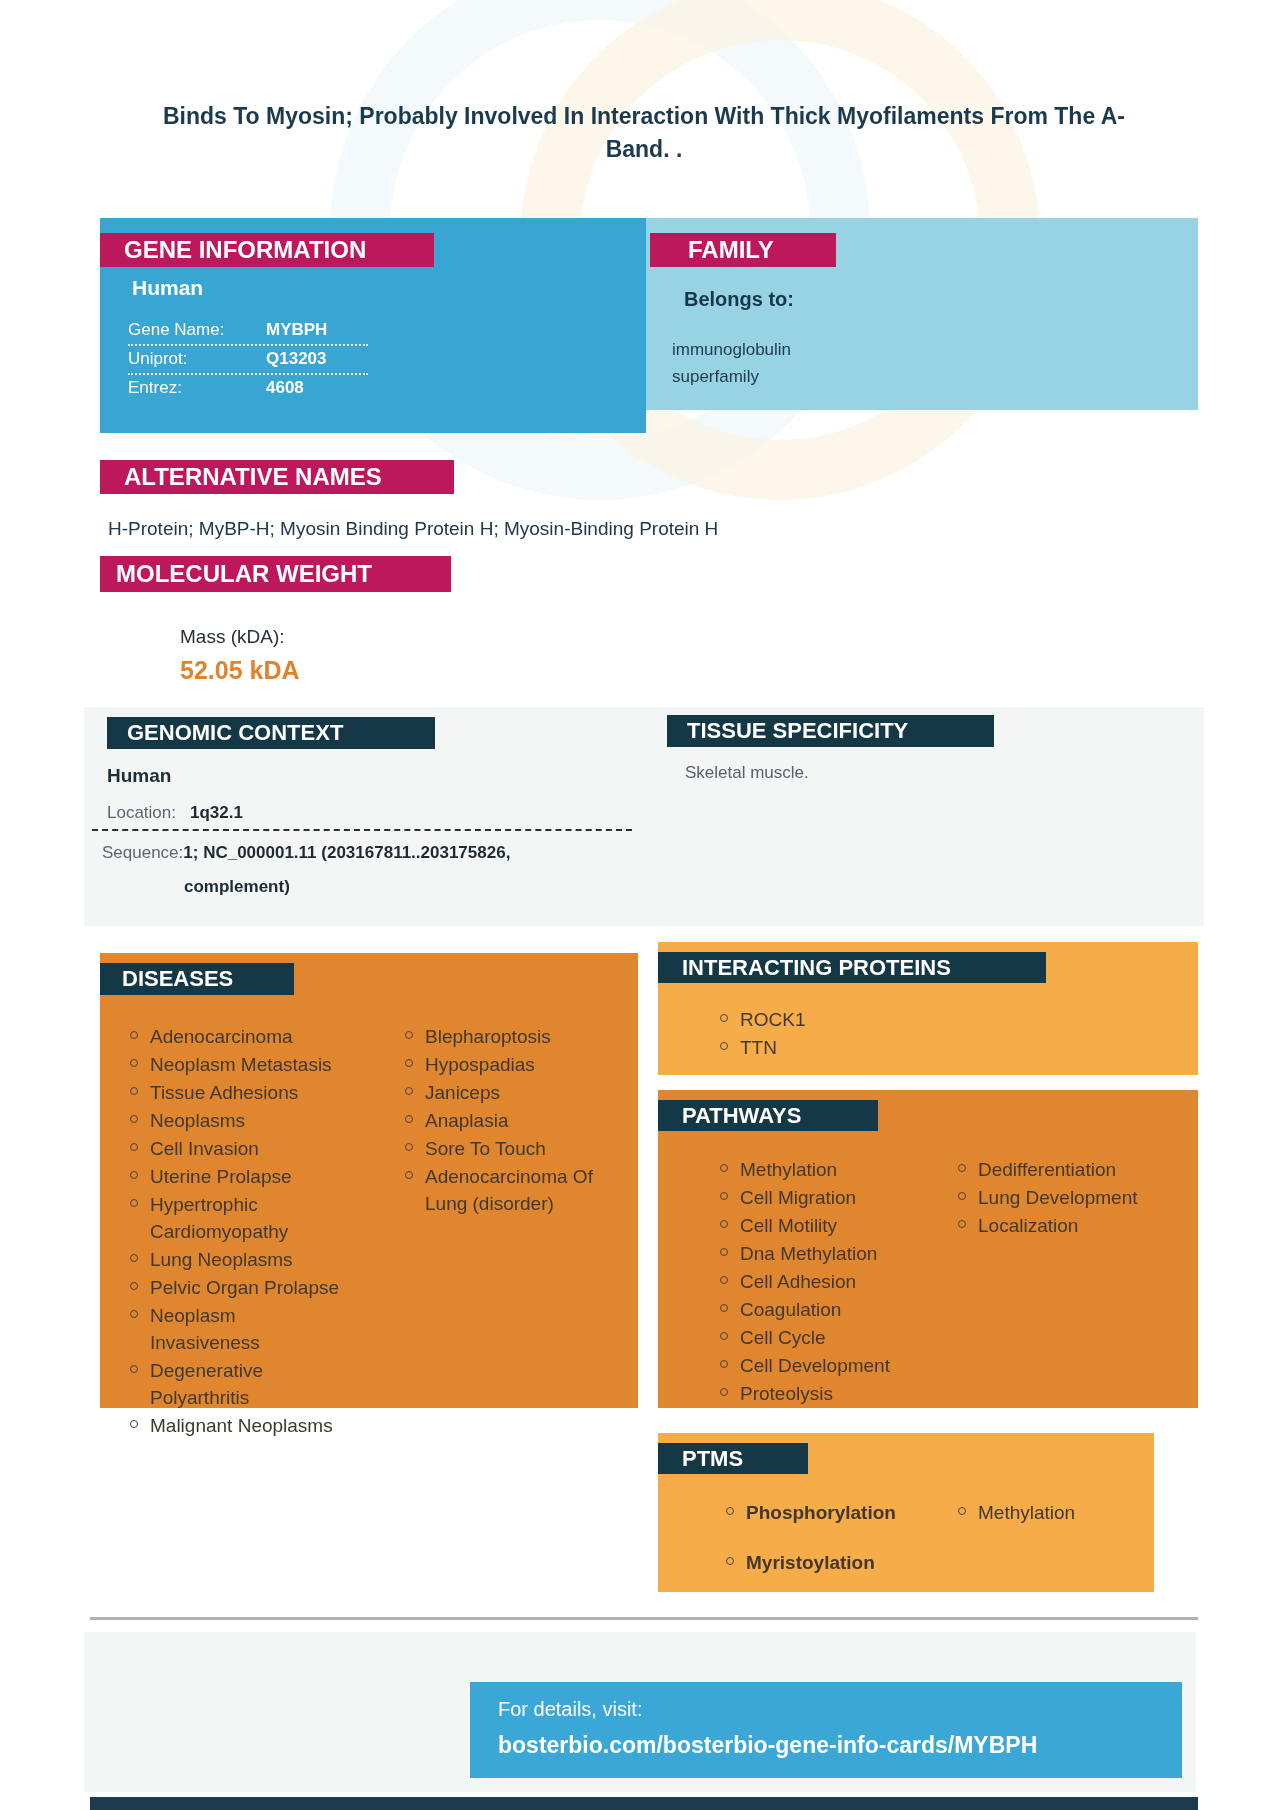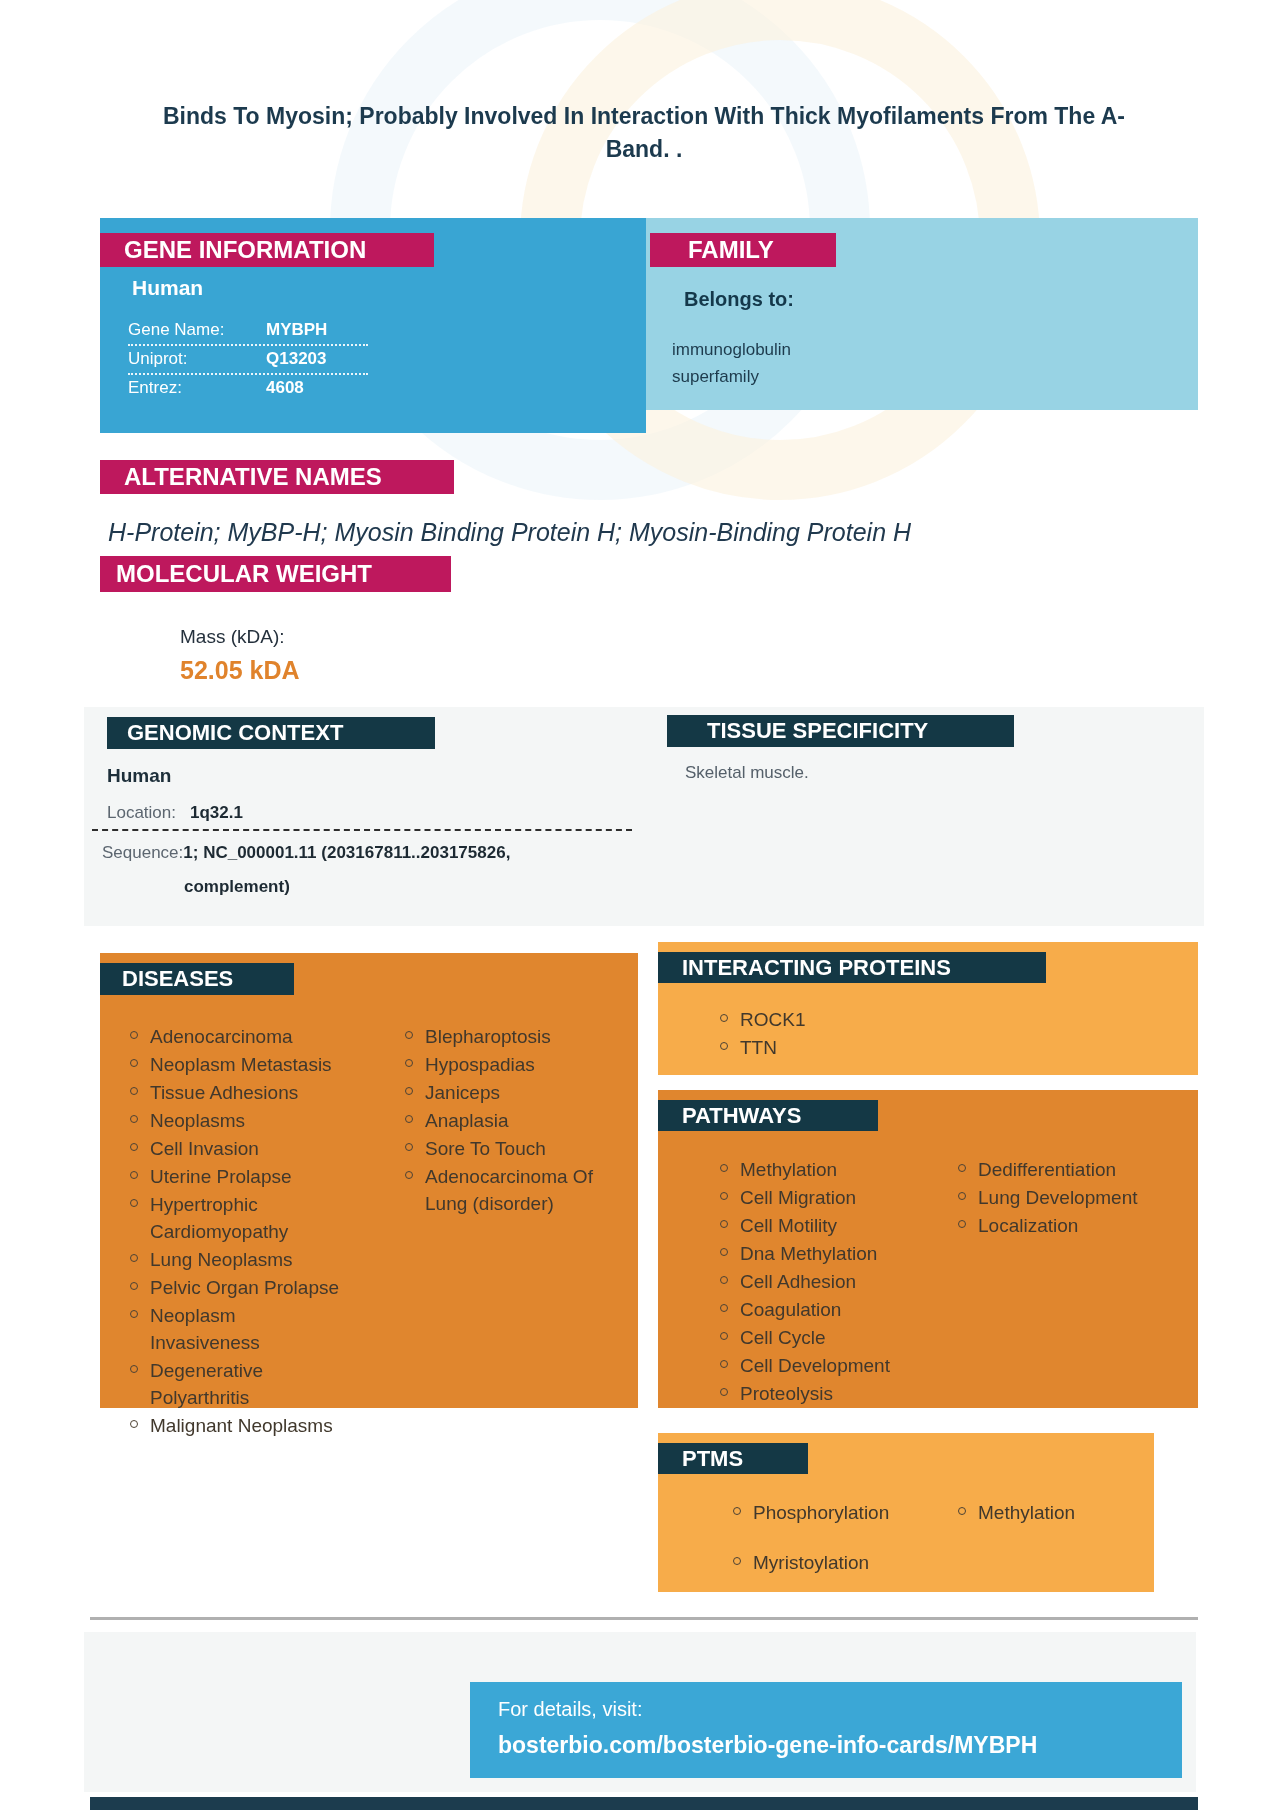--- a/index.html
+++ b/index.html
@@ -31,38 +31,38 @@
   .gdots{position:absolute;left:28px;width:240px;border-bottom:2px dotted rgba(255,255,255,.9);}
 
   
   #family-box{position:absolute;left:646px;top:218px;width:552px;height:192px;background:#98d3e4;}
   #family-tag{position:absolute;left:4px;top:15px;width:148px;height:34px;font-size:24px;padding-left:38px;}
   #family-belongs{position:absolute;left:38px;top:70px;color:#14384a;font-size:20px;font-weight:bold;}
   #family-value{position:absolute;left:26px;top:118px;width:170px;color:#1d3b4d;font-size:17px;line-height:27px;}
 
   
   #altnames-tag{position:absolute;left:100px;top:460px;width:330px;height:34px;font-size:24px;padding-left:24px;}
-  #altnames-text{position:absolute;left:108px;top:518px;width:900px;font-size:25px;color:#20394e;font-style:italic;}
+  #altnames-text{position:absolute;left:108px;top:518px;width:900px;font-size:19px;color:#20394e;}
 
   
   #molweight-tag{position:absolute;left:100px;top:556px;width:335px;height:36px;font-size:24px;padding-left:16px;}
   #mass-label{position:absolute;left:180px;top:626px;font-size:19px;color:#25313d;}
   #mass-value{position:absolute;left:180px;top:656px;font-size:25px;font-weight:bold;color:#e0832c;}
 
   
   #gray-panel{position:absolute;left:84px;top:707px;width:1120px;height:219px;background:#f4f6f6;}
   #genomic-tag{position:absolute;left:23px;top:10px;width:308px;height:32px;font-size:22px;padding-left:20px;}
   #genomic-species{position:absolute;left:23px;top:58px;font-size:19px;font-weight:bold;color:#1d2f3a;}
   #loc-row{position:absolute;left:23px;top:96px;font-size:17px;color:#5c6670;}
   #loc-row b{color:#1d2a33;margin-left:14px;}
   #gen-dash{position:absolute;left:8px;top:122px;width:540px;border-bottom:2px dashed #2d2d2d;}
   #seq-row{position:absolute;left:18px;top:136px;font-size:17px;color:#5c6670;}
   #seq-row b{color:#1d2a33;}
   #seq-row2{position:absolute;left:100px;top:170px;font-size:17px;font-weight:bold;color:#1d2a33;}
-  #tissue-tag{position:absolute;left:583px;top:8px;width:307px;height:32px;font-size:22px;padding-left:40px;}
+  #tissue-tag{position:absolute;left:583px;top:8px;width:307px;height:32px;font-size:22px;padding-left:20px;}
   #tissue-value{position:absolute;left:601px;top:56px;font-size:17px;color:#55606a;}
 
   
   ul.blist{list-style:none;margin:0;padding:0;position:absolute;}
   ul.blist li{display:flex;font-size:19px;line-height:27px;color:#41382c;margin:0 0 1px 0;}
   ul.blist .blt{flex:0 0 8px;width:8px;height:8px;border:1.5px solid #4d4234;border-radius:50%;
                 margin:8px 12px 0 0;box-sizing:border-box;}
   ul.blist .itx{flex:1;}
 
   
@@ -78,21 +78,21 @@
 
   
   #pathways-box{position:absolute;left:658px;top:1090px;width:540px;height:318px;background:#e0862e;}
   #pathways-tag{position:absolute;left:0;top:10px;width:196px;height:31px;font-size:22px;padding-left:24px;}
   #pathways-col1{left:62px;top:66px;width:210px;}
   #pathways-col2{left:300px;top:66px;width:210px;}
 
   
   #ptms-box{position:absolute;left:658px;top:1433px;width:496px;height:159px;background:#f7ac4a;}
   #ptms-tag{position:absolute;left:0;top:10px;width:126px;height:31px;font-size:22px;padding-left:24px;}
-  #ptms-col1{left:75px;top:66px;width:210px;}
+  #ptms-col1{left:68px;top:66px;width:210px;font-weight:bold;}
   #ptms-col1 li{margin-bottom:23px;}
   #ptms-col2{left:300px;top:66px;width:210px;}
 
   
   #divider{position:absolute;left:90px;top:1617px;width:1108px;height:3px;background:#b0b0b0;}
   #footer-panel{position:absolute;left:84px;top:1632px;width:1112px;height:160px;background:#f4f6f6;}
   #footer-blue{position:absolute;left:386px;top:50px;width:712px;height:96px;background:#3ba7d6;color:#fff;
                padding:0;}
   #footer-visit{position:absolute;left:28px;top:16px;font-size:20px;}
   #footer-url{position:absolute;left:28px;top:50px;font-size:23px;font-weight:bold;}

